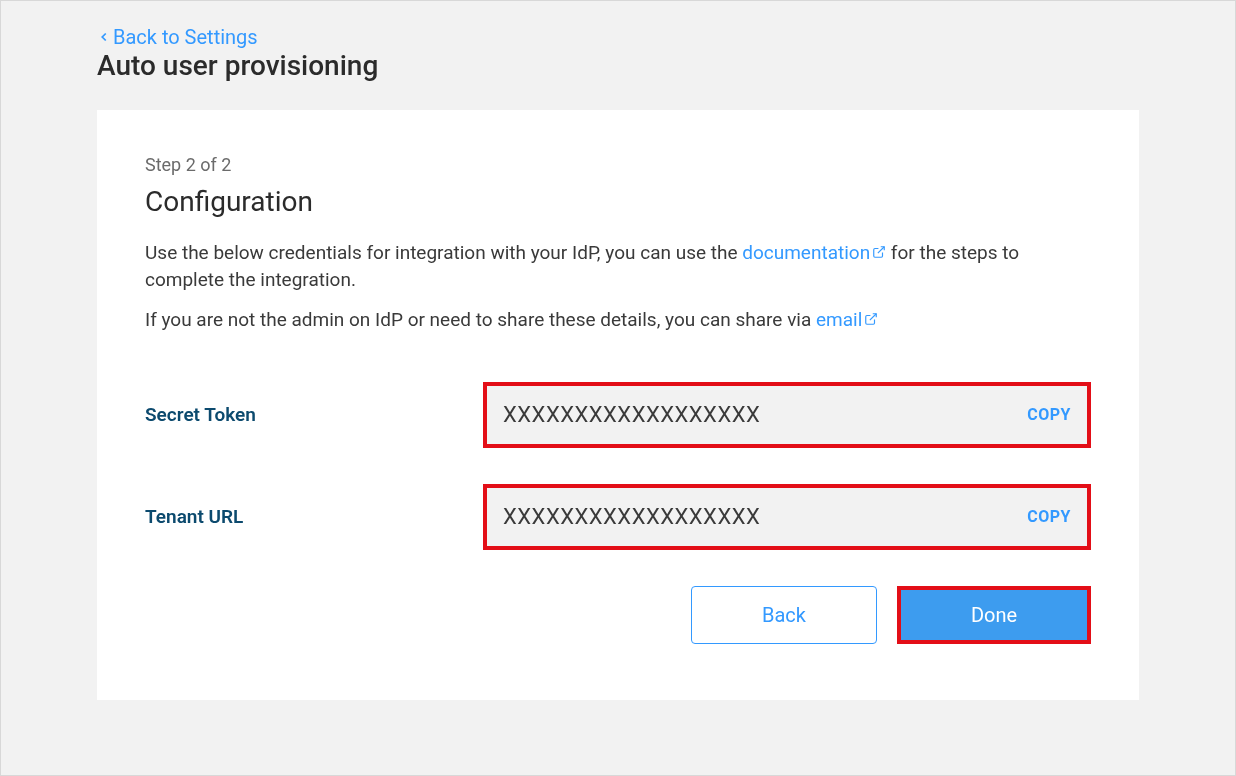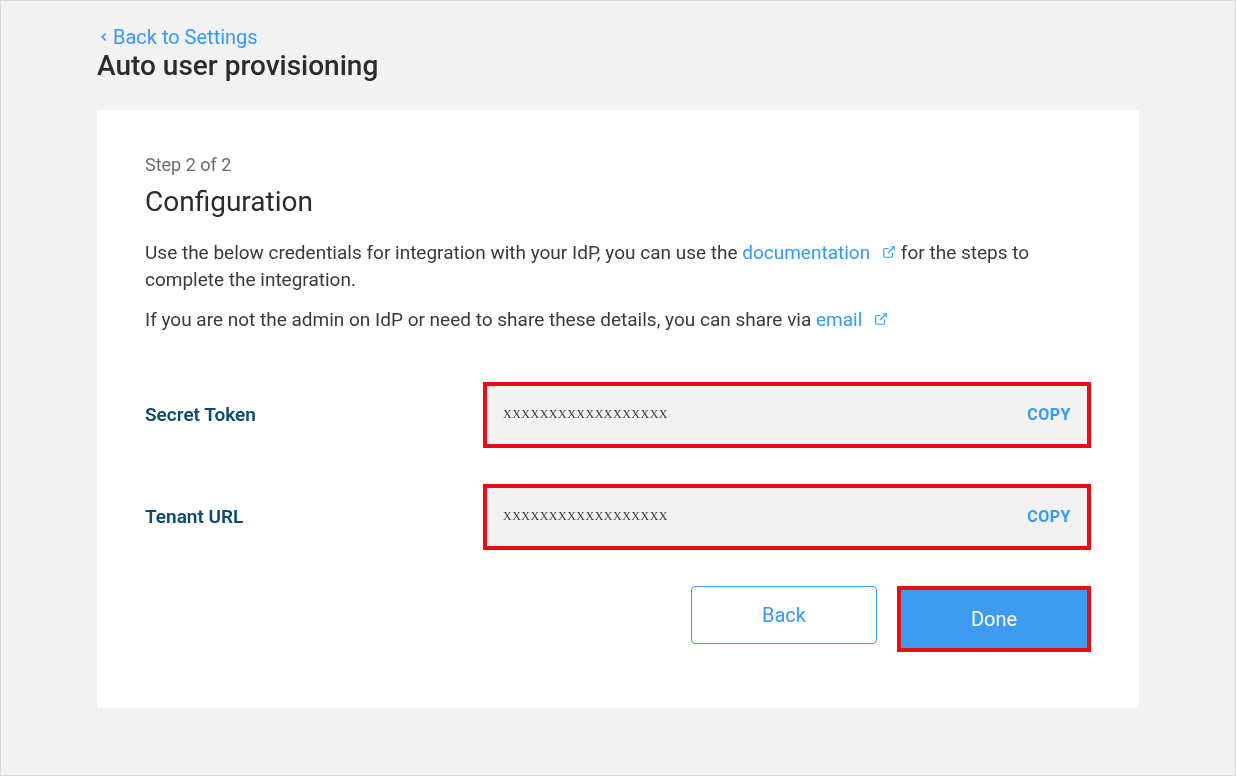--- a/index.html
+++ b/index.html
@@ -49,21 +49,21 @@
     font-size: 19px;
     color: #3a3a3a;
     line-height: 1.4;
     margin-bottom: 14px;
   }
   .inline-link {
     color: #3399ff;
     cursor: pointer;
     display: inline-flex;
     align-items: center;
-    gap: 12px;
+    gap: 2px;
   }
   .inline-link svg { width: 14px; height: 14px; stroke: #3399ff; }
   .fields {
     margin-top: 48px;
   }
   .field-row {
     display: flex;
     align-items: center;
     margin-bottom: 36px;
   }
@@ -77,24 +77,23 @@
     flex: 1;
     display: flex;
     align-items: center;
     justify-content: space-between;
     background: #f2f2f2;
     border: 4px solid #e30e17;
     padding: 14px 16px;
     height: 66px;
   }
   .field-value {
-    font-size: 12px;
+    font-size: 22px;
     color: #3a3a3a;
     letter-spacing: 0.5px;
-    font-family: Liberation Serif, serif;
   }
   .copy-btn {
     font-size: 16px;
     font-weight: 700;
     color: #3399ff;
     cursor: pointer;
     letter-spacing: 0.5px;
   }
   .actions {
     display: flex;
@@ -119,21 +118,21 @@
   }
   .btn-primary-wrap {
     border: 4px solid #e30e17;
     display: inline-flex;
   }
   .btn-primary {
     background: #3d9cef;
     color: #fff;
     border: none;
     min-width: 186px;
-    height: 58px;
+    height: 50px;
     display: inline-flex;
     align-items: center;
     justify-content: center;
     font-size: 20px;
     cursor: pointer;
   }
 </style>
 </head>
 <body>
 

